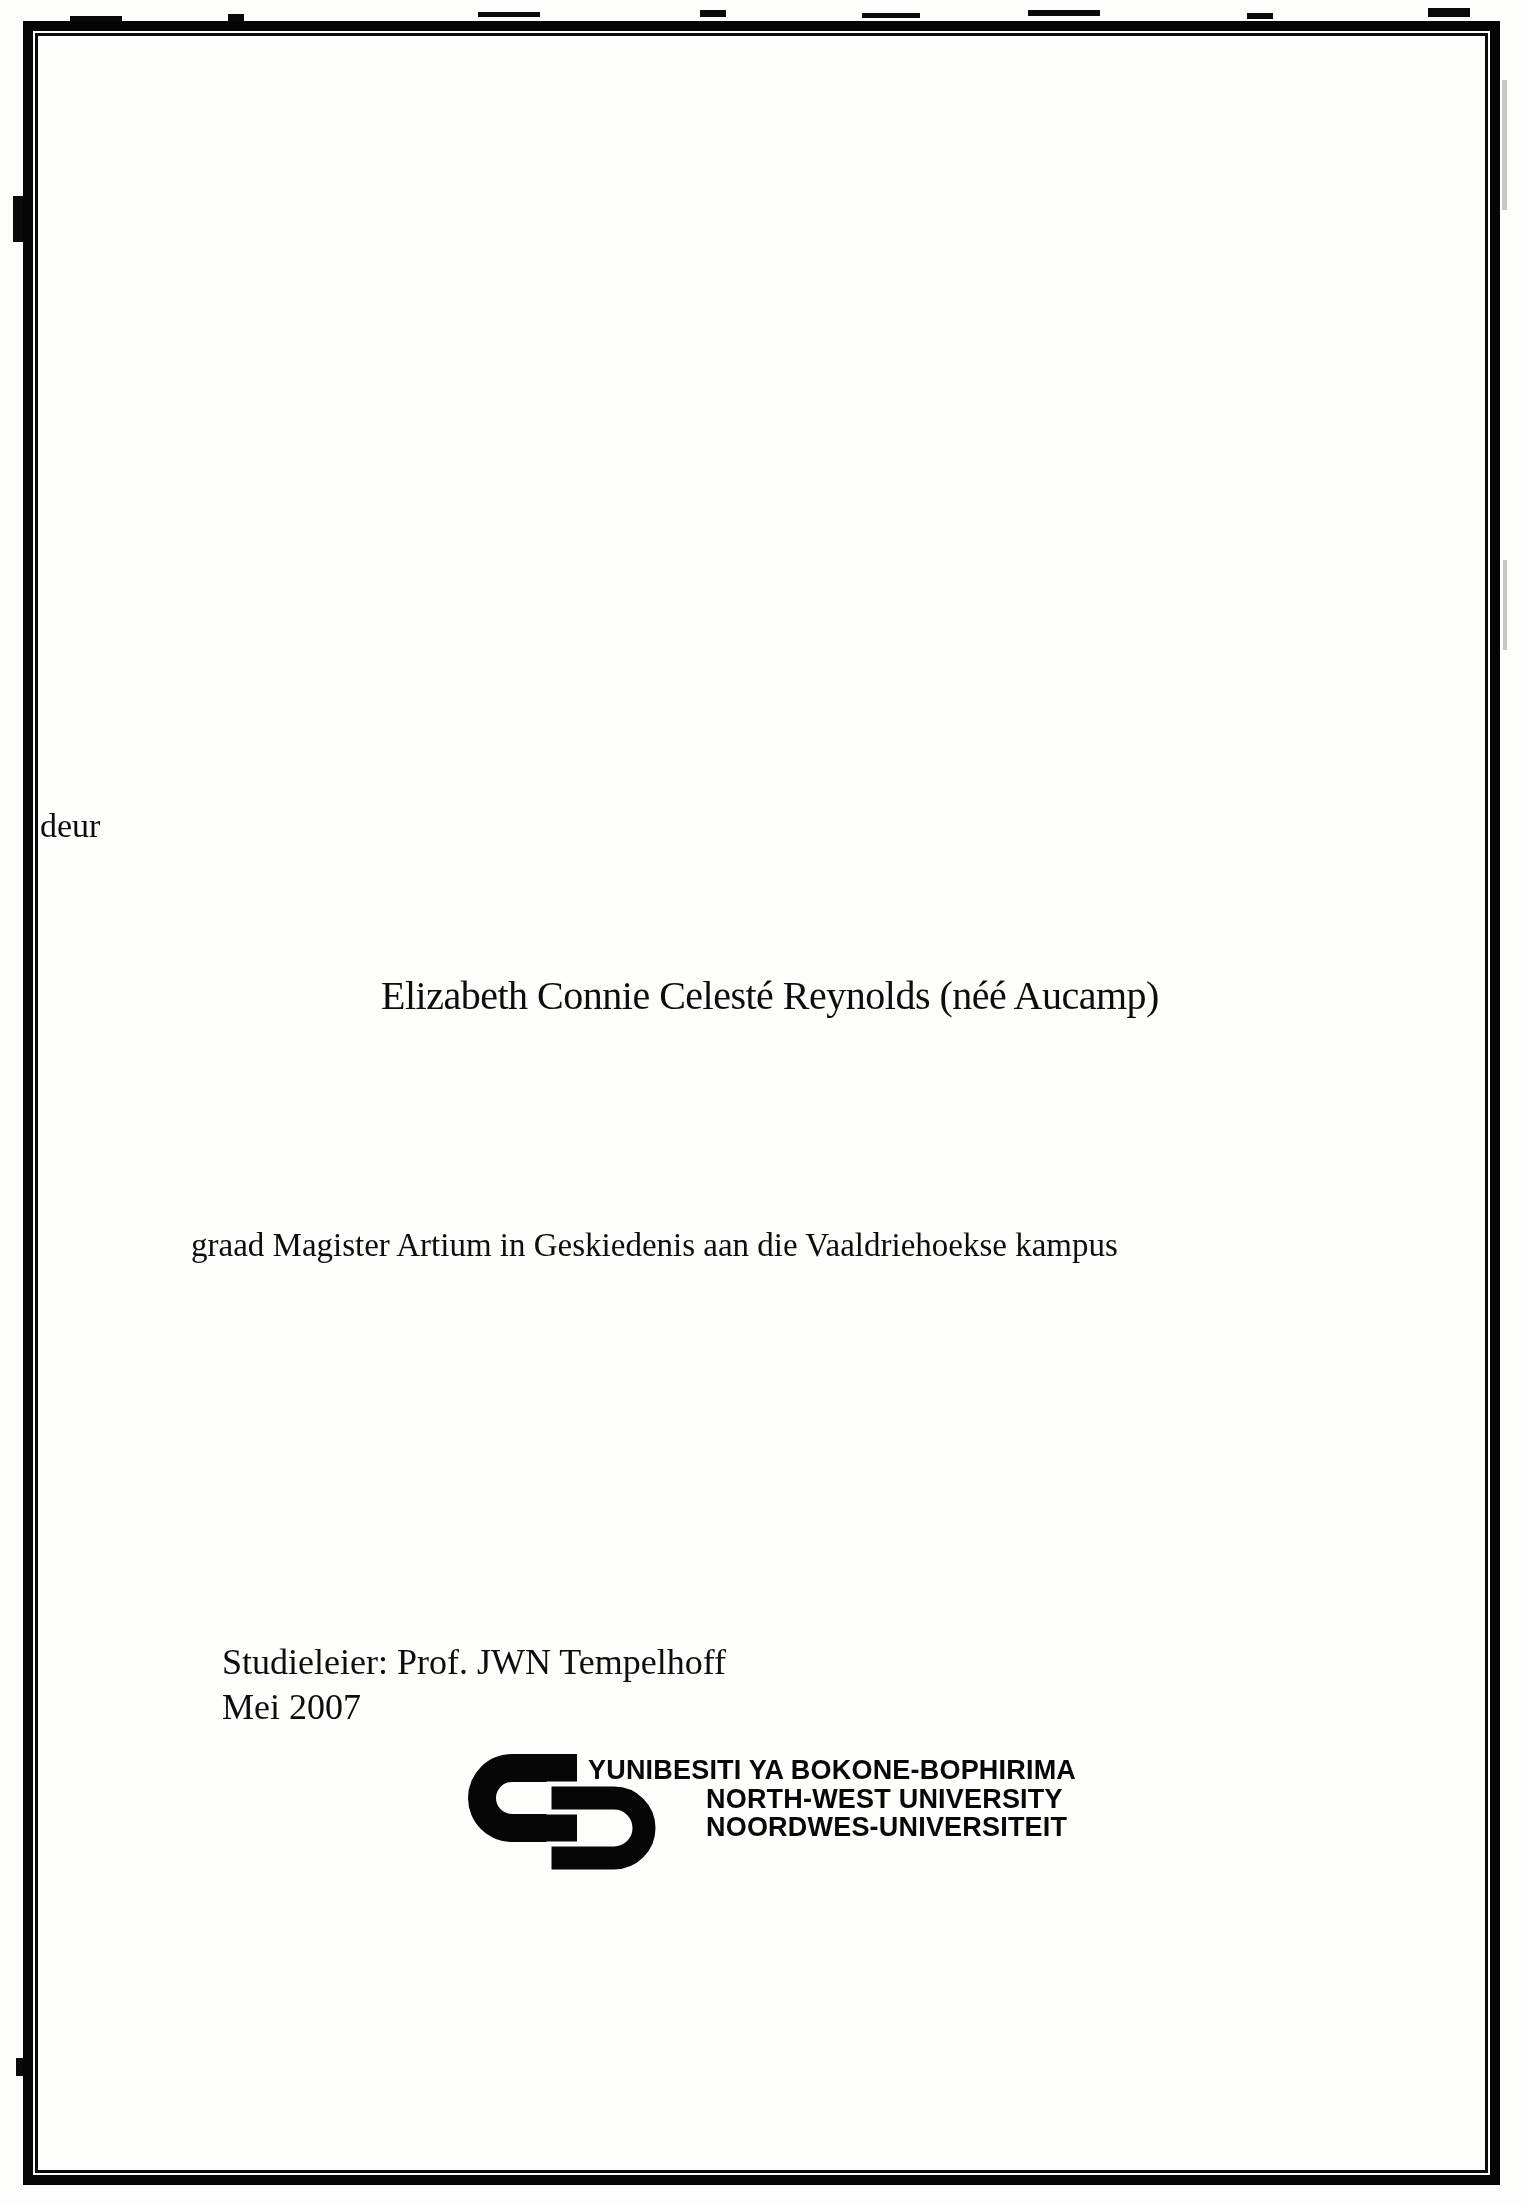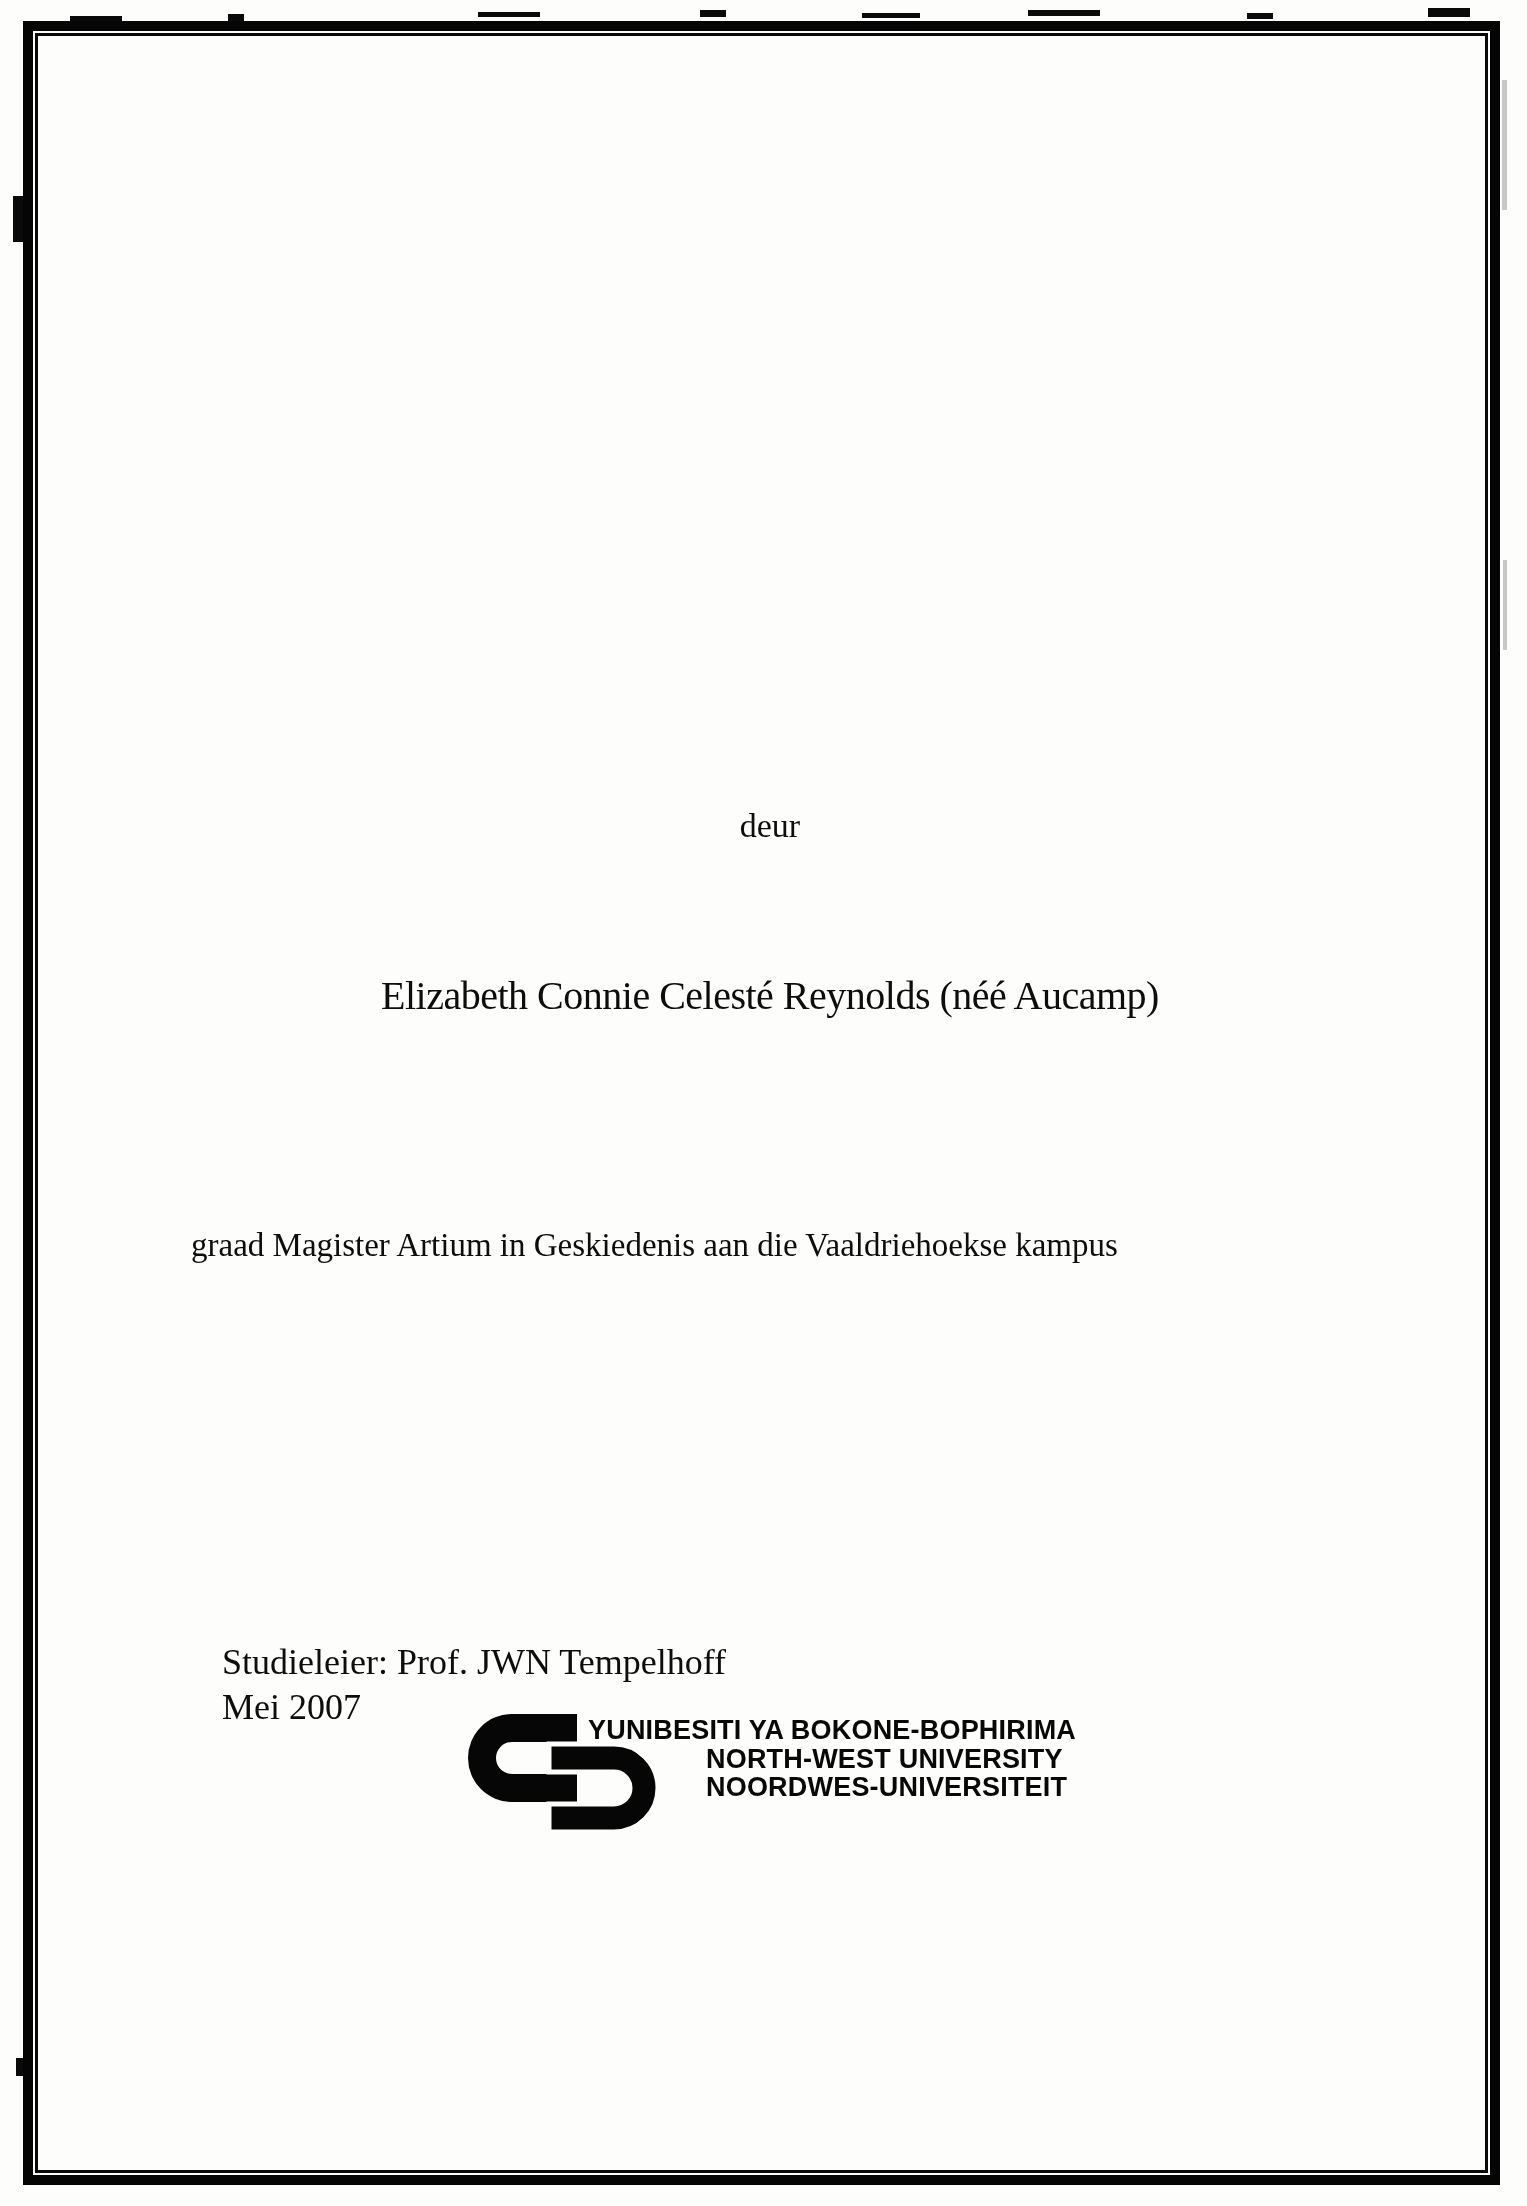--- a/index.html
+++ b/index.html
@@ -24,39 +24,39 @@
   .artifact{position:absolute;background:#0a0a0a;}
   .artifact.gray{background:#9a9a9a;opacity:.55;}
   
   .title-block{
     position:absolute;left:40px;top:380px;width:1460px;
     text-align:center;font-size:40px;line-height:83px;
     letter-spacing:-0.3px;white-space:nowrap;
   }
   .byline{
     position:absolute;left:40px;top:806px;width:1460px;
-    text-align:center;font-size:34px;line-height:40px;
+    font-size:34px;line-height:40px;
   }
   .author{
     position:absolute;left:40px;top:972px;width:1460px;
     text-align:center;font-size:40px;line-height:48px;letter-spacing:-0.5px;
     white-space:nowrap;
   }
   .statement{
     position:absolute;left:191px;top:1225px;width:1152px;
     font-size:33px;line-height:40px;
   }
   .statement .line-just{text-align:justify;text-align-last:justify;}
   .statement .it{}
   .supervisor-block{
     position:absolute;left:192px;top:1640px;width:1100px;
     font-size:36px;line-height:45px;margin-left:30px;
   }
   
-  .logo{position:absolute;left:468px;top:1714px;width:640px;height:130px;}
+  .logo{position:absolute;left:468px;top:1754px;width:640px;height:130px;}
   .logo-mark{position:absolute;left:0;top:0;}
   .logo-text{
     position:absolute;left:120px;top:2px;
     font-family:"Liberation Sans",sans-serif;
     font-weight:700;font-size:27px;line-height:28.5px;
     color:#080808;white-space:nowrap;letter-spacing:0.2px;
   }
   .logo-text .lt-indent{margin-left:118px;}
 </style>
 </head>

